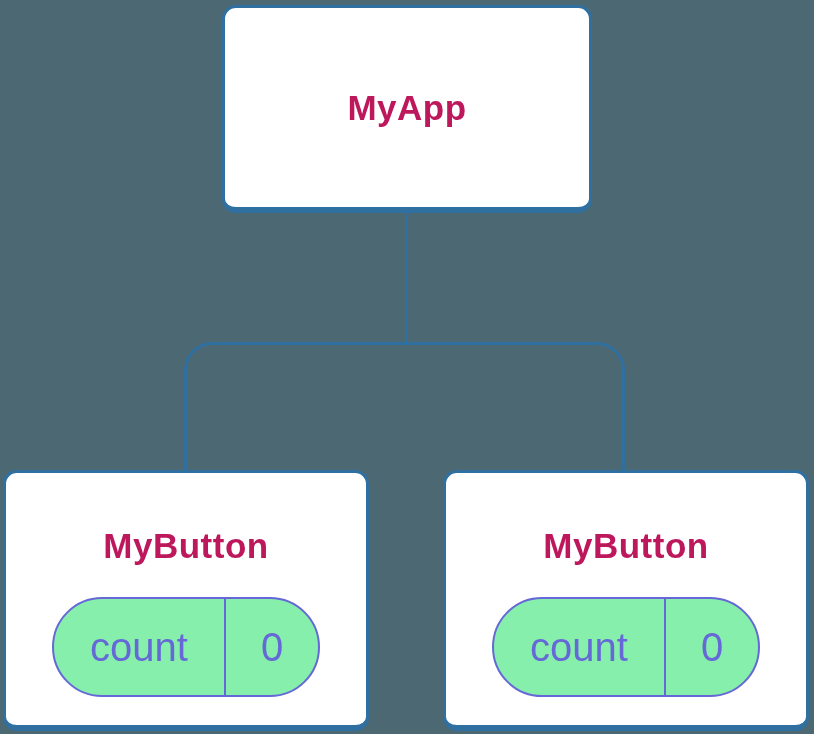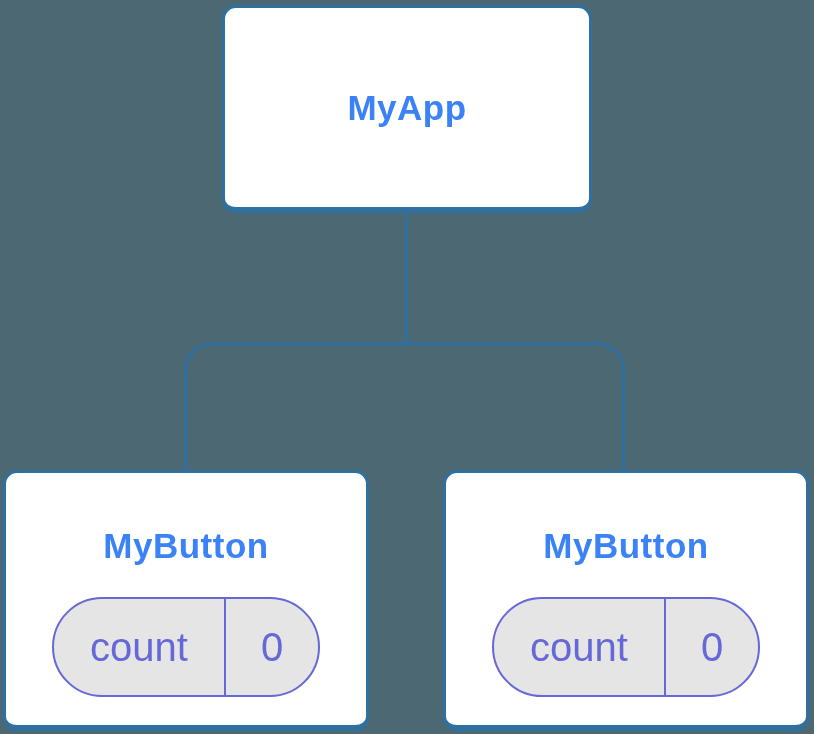--- a/index.html
+++ b/index.html
@@ -40,21 +40,21 @@
     top: 470px;
     width: 366px;
     height: 261px;
     display: flex;
     flex-direction: column;
     align-items: center;
   }
   .node-child.left  { left: 3px; }
   .node-child.right { left: 443px; }
   .node-title {
-    color: #3b82f6;
+    color: #be185d;
     font-size: 35px;
     font-weight: bold;
     letter-spacing: 0.5px;
     line-height: 35px;
     white-space: nowrap;
   }
   .node-child .node-title {
     margin-top: 55px;
   }
   
@@ -80,21 +80,21 @@
   
   .state-pill {
     box-sizing: border-box;
     margin-top: 34px;
     width: 268px;
     height: 100px;
     border: 2.5px solid #6568D6;
     border-radius: 60px;
     display: flex;
     align-items: stretch;
-    background: #e5e5e5;
+    background: #86efac;
   }
   .state-key {
     flex: 1;
     display: flex;
     align-items: center;
     justify-content: center;
     color: #6568D6;
     font-size: 40px;
     line-height: 40px;
   }

